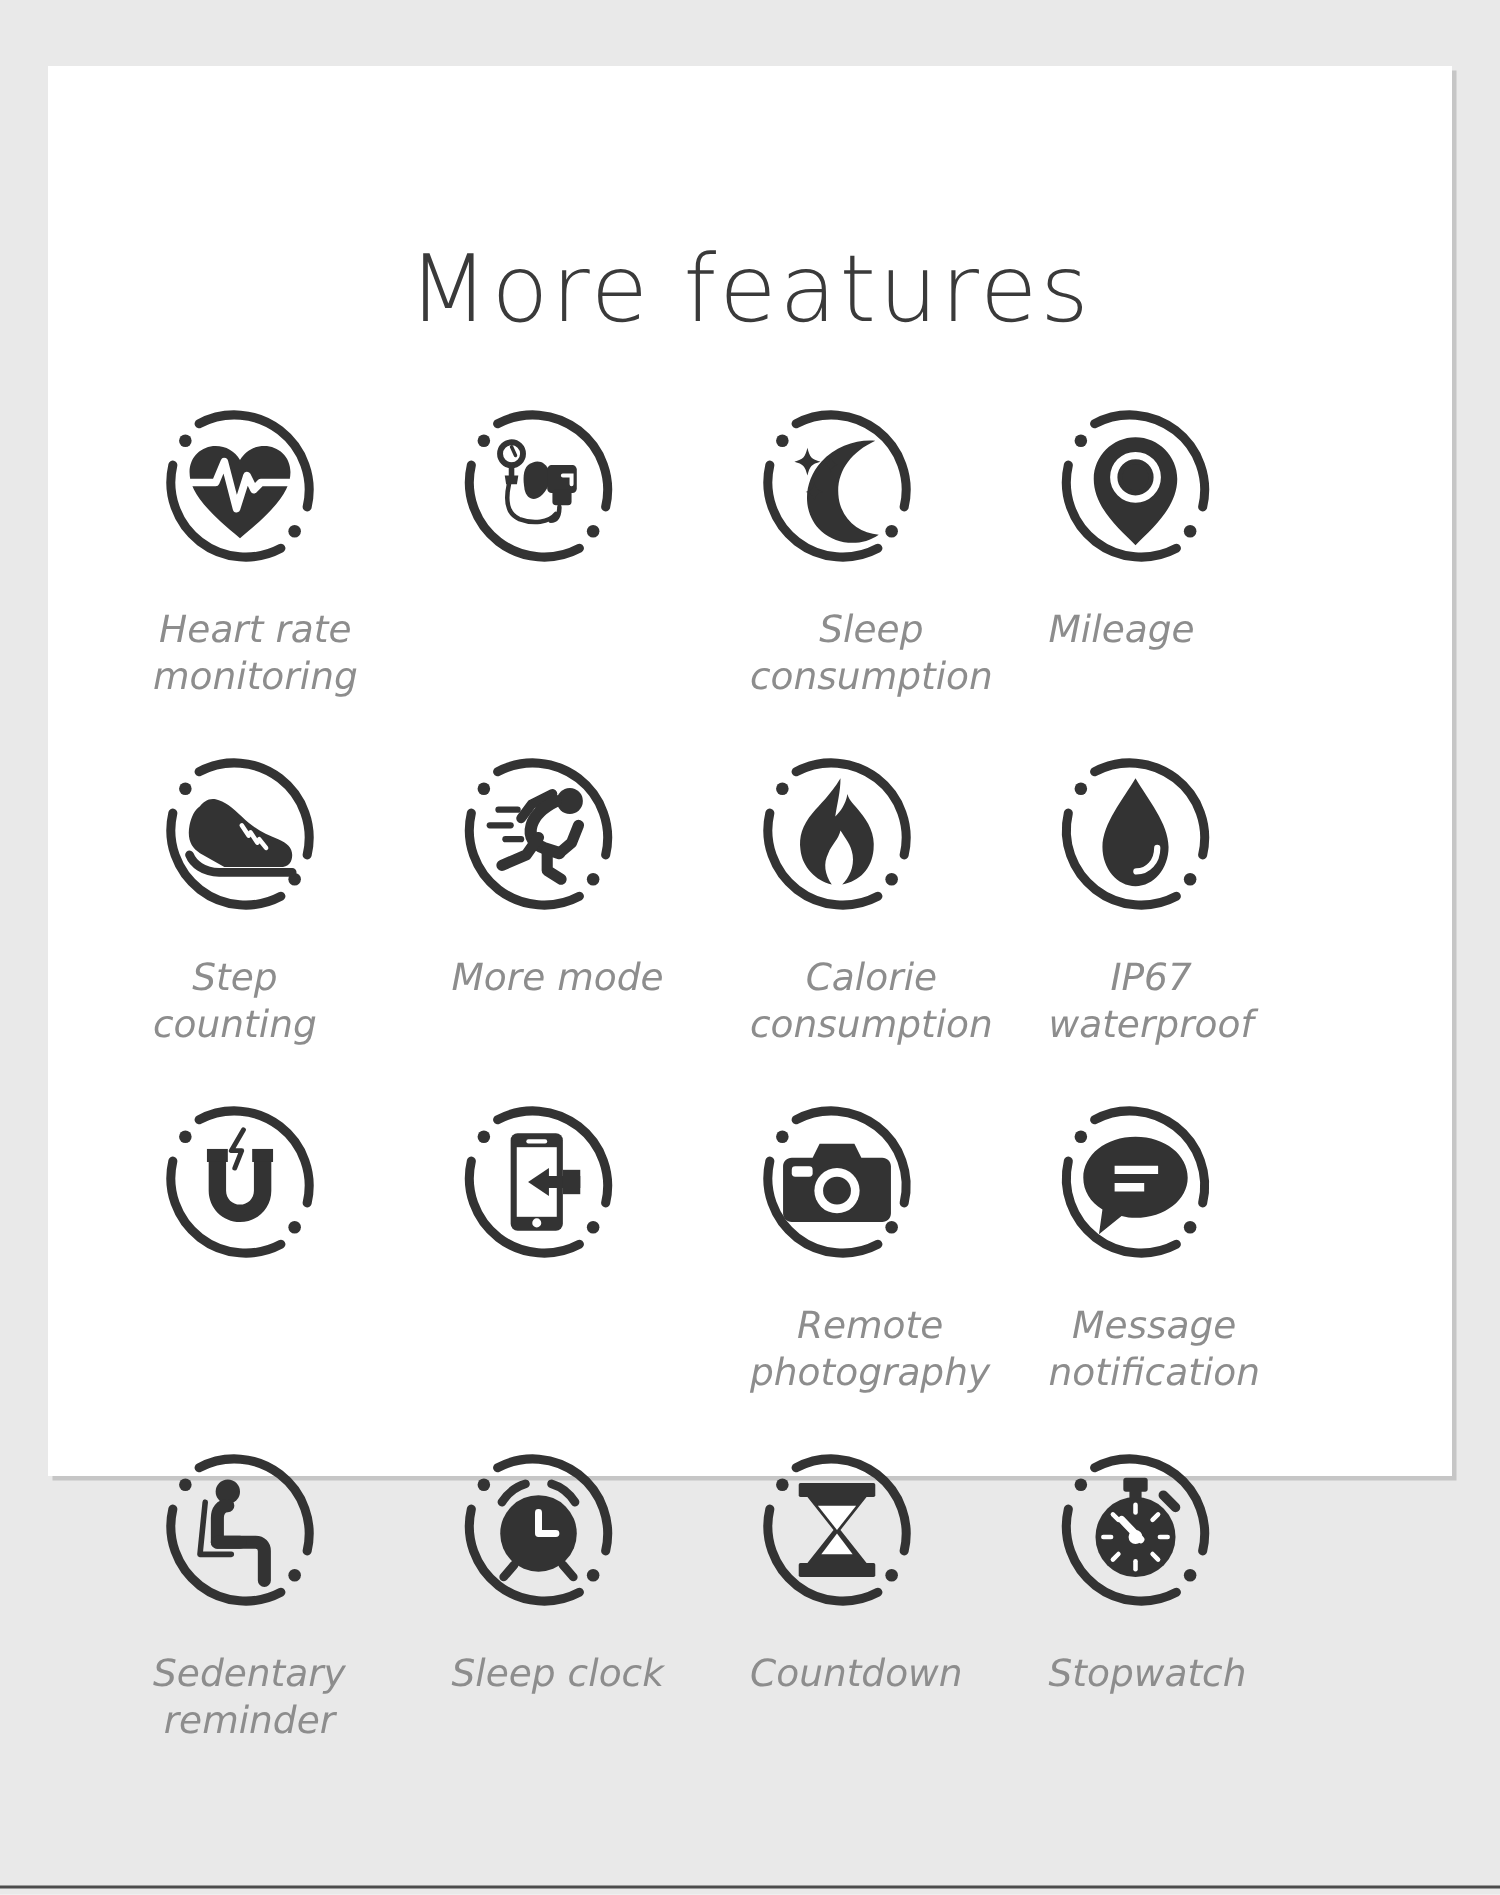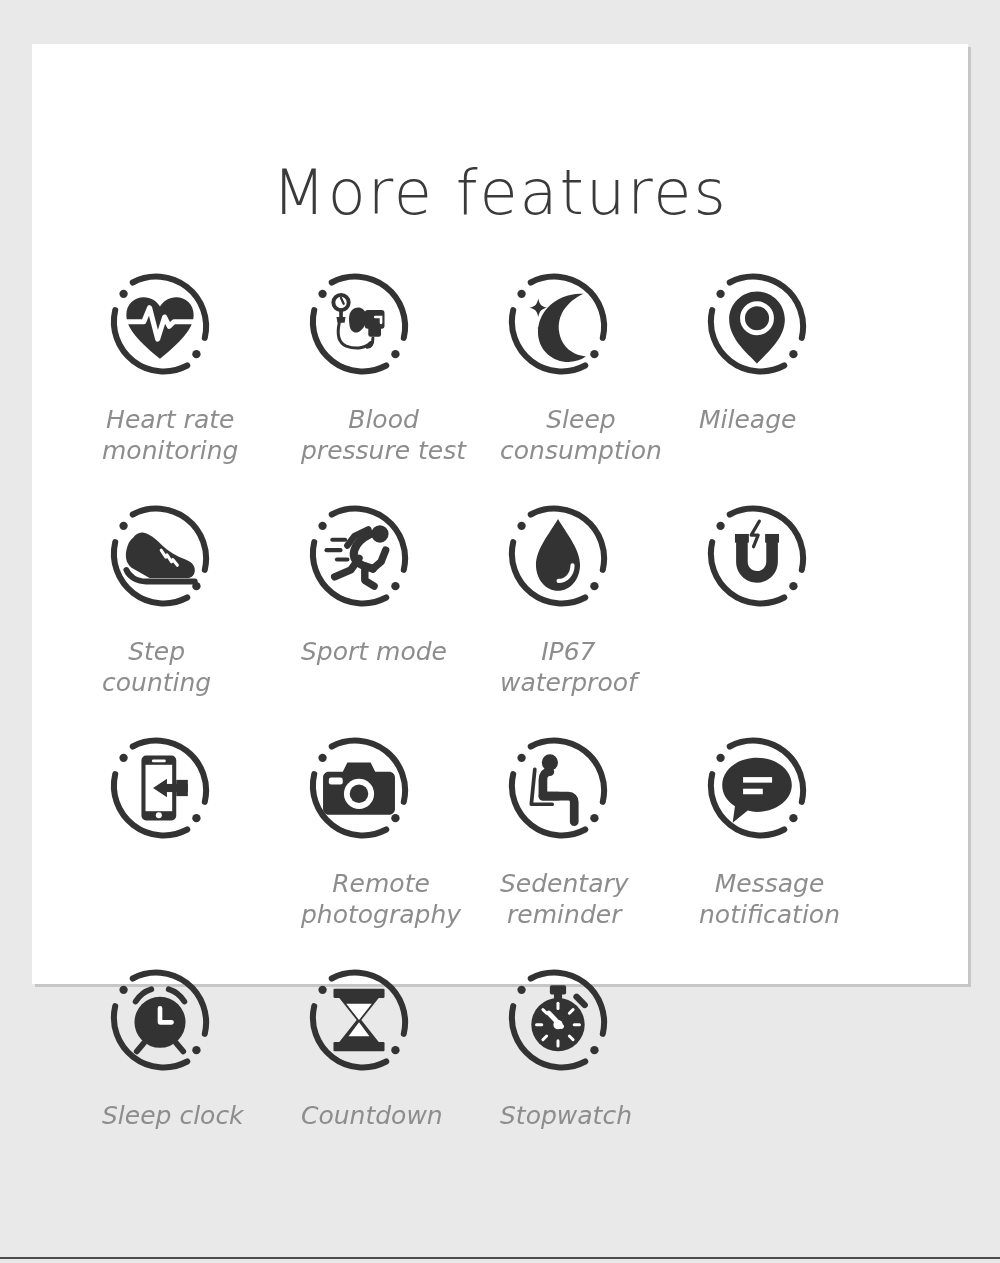--- a/index.html
+++ b/index.html
@@ -108,22 +108,20 @@
             <path d="M34.5 38.3 V44" stroke="#333" stroke-width="3.2" stroke-linecap="round"></path>
             <path d="M30.6 44 H38.4 L37.6 49 H31.4 Z" fill="#333"></path>
             <path d="M33 49 C31 58 32 66 39 69 C47 72 56 71 60 66" fill="none" stroke="#333" stroke-width="2.6" stroke-linecap="round"></path>
             <path d="M44 38 C49 34 54 36 56 41 C58 47 55 53 51 56 C47 59 43 57 42 52 C41 46 41 41 44 38 Z" fill="#333"></path>
             <rect x="55" y="38" width="17" height="16" rx="2.5" fill="#333"></rect>
             <rect x="58" y="52" width="11" height="9" rx="2" fill="#333"></rect>
             <path d="M64 44 h5 v5" fill="none" stroke="#fff" stroke-width="2.3" stroke-linecap="round"></path>
             <path d="M62 62 C62 68 60 70 57 70" fill="none" stroke="#333" stroke-width="2.6" stroke-linecap="round"></path>
           </svg>
         </div>
-        <div class="cell-label">Blood
-pressure test</div>
       </div>
 
       <div class="cell">
         <div class="icon-wrap">
           <svg viewBox="0 0 100 100">
             <g fill="none" stroke="#333" stroke-width="5.2" stroke-linecap="round">
               <path d="M26.5 14.2 A43 43 0 0 1 88.6 62.0"></path>
               <path d="M73.5 85.8 A43 43 0 0 1 11.4 38.0"></path>
             </g>
             <circle cx="18.6" cy="24.0" r="3.6" fill="#333"></circle>
@@ -192,23 +190,38 @@
             <path d="M62 61 L69 55 L73 45" fill="none" stroke="#333" stroke-width="6.4" stroke-linecap="round" stroke-linejoin="round"></path>
             <path d="M50 52 L43 62 L29 68" fill="none" stroke="#333" stroke-width="6.4" stroke-linecap="round" stroke-linejoin="round"></path>
             <path d="M55 59 L55 71 L63 76" fill="none" stroke="#333" stroke-width="6.4" stroke-linecap="round" stroke-linejoin="round"></path>
             <g stroke="#333" stroke-width="3.6" stroke-linecap="round">
               <path d="M38 36 H27"></path>
               <path d="M34 45 H22"></path>
               <path d="M40 53 H31"></path>
             </g>
           </svg>
         </div>
-        <div class="cell-label">Sport mode</div>
-      </div>
-
+        <div class="cell-label">More mode</div>
+      </div>
+
+      <div class="cell">
+        <div class="icon-wrap">
+          <svg viewBox="0 0 100 100">
+            <g fill="none" stroke="#333" stroke-width="5.2" stroke-linecap="round">
+              <path d="M26.5 14.2 A43 43 0 0 1 88.6 62.0"></path>
+              <path d="M73.5 85.8 A43 43 0 0 1 11.4 38.0"></path>
+            </g>
+            <circle cx="18.6" cy="24.0" r="3.6" fill="#333"></circle>
+            <circle cx="81.4" cy="76.0" r="3.6" fill="#333"></circle>
+            <path d="M52 18 C46 28 40 33 36 38 C30 45 28 52 29 59 C30 69 38 77 47 79 C43 73 42 67 45 61 C47 56 51 53 52 48 C55 53 58 56 59 62 C60 69 57 75 53 79 C63 77 70 70 71 59 C72 50 68 43 63 37 C60 33 57 31 56 27 C55 33 52 37 49 40 C50 33 52 26 52 18 Z" fill="#333"></path>
+          </svg>
+        </div>
+        <div class="cell-label">Calorie
+consumption</div>
+      </div>
 
       <div class="cell">
         <div class="icon-wrap">
           <svg viewBox="0 0 100 100">
             <g fill="none" stroke="#333" stroke-width="5.2" stroke-linecap="round">
               <path d="M26.5 14.2 A43 43 0 0 1 88.6 62.0"></path>
               <path d="M73.5 85.8 A43 43 0 0 1 11.4 38.0"></path>
             </g>
             <circle cx="18.6" cy="24.0" r="3.6" fill="#333"></circle>
             <circle cx="81.4" cy="76.0" r="3.6" fill="#333"></circle>
@@ -278,48 +291,48 @@
 
       <div class="cell">
         <div class="icon-wrap">
           <svg viewBox="0 0 100 100">
             <g fill="none" stroke="#333" stroke-width="5.2" stroke-linecap="round">
               <path d="M26.5 14.2 A43 43 0 0 1 88.6 62.0"></path>
               <path d="M73.5 85.8 A43 43 0 0 1 11.4 38.0"></path>
             </g>
             <circle cx="18.6" cy="24.0" r="3.6" fill="#333"></circle>
             <circle cx="81.4" cy="76.0" r="3.6" fill="#333"></circle>
+            <path d="M50 24 C33 24 20 34.5 20 47.5 C20 55 24 61.5 31 65.8 L29 80 L42 69.5 C44.6 70.2 47.3 70.6 50 70.6 C67 70.6 80 60 80 47.5 C80 34.5 67 24 50 24 Z" fill="#333"></path>
+            <g stroke="#fff" stroke-width="4.8" stroke-linecap="butt">
+              <path d="M38 43 H63"></path>
+              <path d="M38 53 H55"></path>
+            </g>
+          </svg>
+        </div>
+        <div class="cell-label">Message
+notification</div>
+      </div>
+
+      <div class="cell">
+        <div class="icon-wrap">
+          <svg viewBox="0 0 100 100">
+            <g fill="none" stroke="#333" stroke-width="5.2" stroke-linecap="round">
+              <path d="M26.5 14.2 A43 43 0 0 1 88.6 62.0"></path>
+              <path d="M73.5 85.8 A43 43 0 0 1 11.4 38.0"></path>
+            </g>
+            <circle cx="18.6" cy="24.0" r="3.6" fill="#333"></circle>
+            <circle cx="81.4" cy="76.0" r="3.6" fill="#333"></circle>
             <circle cx="43" cy="28" r="7" fill="#333"></circle>
             <path d="M43 36 C39 36 37 39 37 43 V57 H59 C62 57 64 59 64 62 V79" fill="none" stroke="#333" stroke-width="7.5" stroke-linecap="round" stroke-linejoin="round"></path>
             <path d="M37 57 H50" stroke="#333" stroke-width="7.5" stroke-linecap="round"></path>
             <path d="M30 34 L27 64 H45" fill="none" stroke="#333" stroke-width="3.2" stroke-linecap="round" stroke-linejoin="round"></path>
           </svg>
         </div>
         <div class="cell-label">Sedentary
 reminder</div>
-      </div>
-
-      <div class="cell">
-        <div class="icon-wrap">
-          <svg viewBox="0 0 100 100">
-            <g fill="none" stroke="#333" stroke-width="5.2" stroke-linecap="round">
-              <path d="M26.5 14.2 A43 43 0 0 1 88.6 62.0"></path>
-              <path d="M73.5 85.8 A43 43 0 0 1 11.4 38.0"></path>
-            </g>
-            <circle cx="18.6" cy="24.0" r="3.6" fill="#333"></circle>
-            <circle cx="81.4" cy="76.0" r="3.6" fill="#333"></circle>
-            <path d="M50 24 C33 24 20 34.5 20 47.5 C20 55 24 61.5 31 65.8 L29 80 L42 69.5 C44.6 70.2 47.3 70.6 50 70.6 C67 70.6 80 60 80 47.5 C80 34.5 67 24 50 24 Z" fill="#333"></path>
-            <g stroke="#fff" stroke-width="4.8" stroke-linecap="butt">
-              <path d="M38 43 H63"></path>
-              <path d="M38 53 H55"></path>
-            </g>
-          </svg>
-        </div>
-        <div class="cell-label">Message
-notification</div>
       </div>
 
       <div class="cell">
         <div class="icon-wrap">
           <svg viewBox="0 0 100 100">
             <g fill="none" stroke="#333" stroke-width="5.2" stroke-linecap="round">
               <path d="M26.5 14.2 A43 43 0 0 1 88.6 62.0"></path>
               <path d="M73.5 85.8 A43 43 0 0 1 11.4 38.0"></path>
             </g>
             <circle cx="18.6" cy="24.0" r="3.6" fill="#333"></circle>

